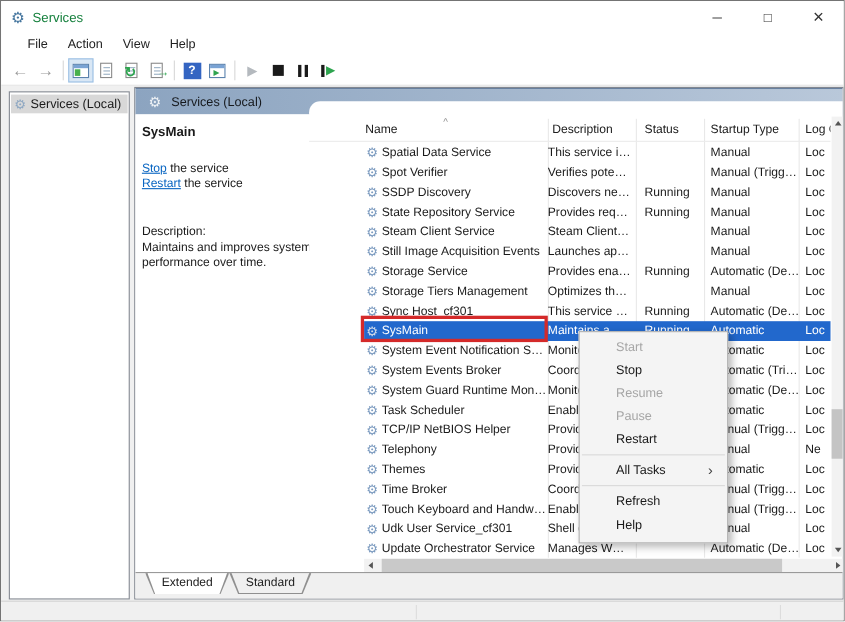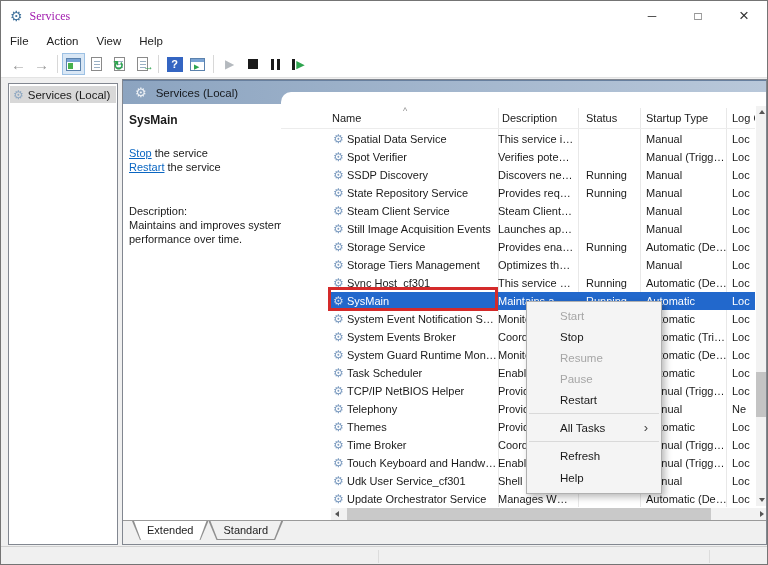--- a/index.html
+++ b/index.html
@@ -3,27 +3,27 @@
 <meta charset="utf-8">
 <style>
   * { margin:0; padding:0; box-sizing:border-box; }
   html,body { width:768px; height:565px; background:#fff; }
   body { font-family:"Liberation Sans", sans-serif; font-size:11px; color:#1a1a1a; }
   .win { position:relative; width:768px; height:565px; border:1px solid #747474; background:#fff; overflow:hidden; }
 
   
   .titlebar { position:absolute; top:0; left:0; right:0; height:30px; background:#fff; display:flex; align-items:center; padding-left:9px; }
   .app-icon { font-size:14px; color:#44759e; margin-right:7px; line-height:1; }
-  .title-text { font-size:12px; color:#a21caf;font-family:Liberation Serif, serif; }
+  .title-text { font-size:12px; color:#15803d; }
   .caption { position:absolute; right:0; top:0; height:30px; display:flex; }
   .cap-btn { width:46px; height:30px; display:flex; align-items:center; justify-content:center; color:#333; font-size:12px; }
   .cap-btn.close-btn { font-size:17px; font-weight:400; }
 
   
-  .menubar { position:absolute; top:30px; left:0; right:0; height:20px; display:flex; align-items:center; padding-left:0; background:#fff; }
+  .menubar { position:absolute; top:30px; left:0; right:0; height:20px; display:flex; align-items:center; padding-left:15px; background:#fff; }
   .menubar .mb-item { padding:2px 9px; font-size:11.5px; color:#222; }
 
   
   .toolbar { position:absolute; top:50px; left:0; right:0; height:27px; display:flex; align-items:center; padding-left:6px; background:#fff; border-bottom:1px solid #e3e3e3; }
   .tb-btn { width:23px; height:22px; display:flex; align-items:center; justify-content:center; position:relative; }
   .tb-btn.hl { background:#d9e7f5; border:1px solid #9dc1e4; }
   .tb-sep { width:1px; height:18px; background:#d8d8d8; margin:0 4px; }
   .nav-arr { font-size:15px; font-weight:bold; color:#9a9a9a; line-height:1; }
   .mini-win { width:15px; height:13px; border:1px solid #5b82ad; background:#fff; position:relative; }
   .mini-win::before { content:""; position:absolute; left:0; right:0; top:0; height:3px; background:#7aa3d4; }

